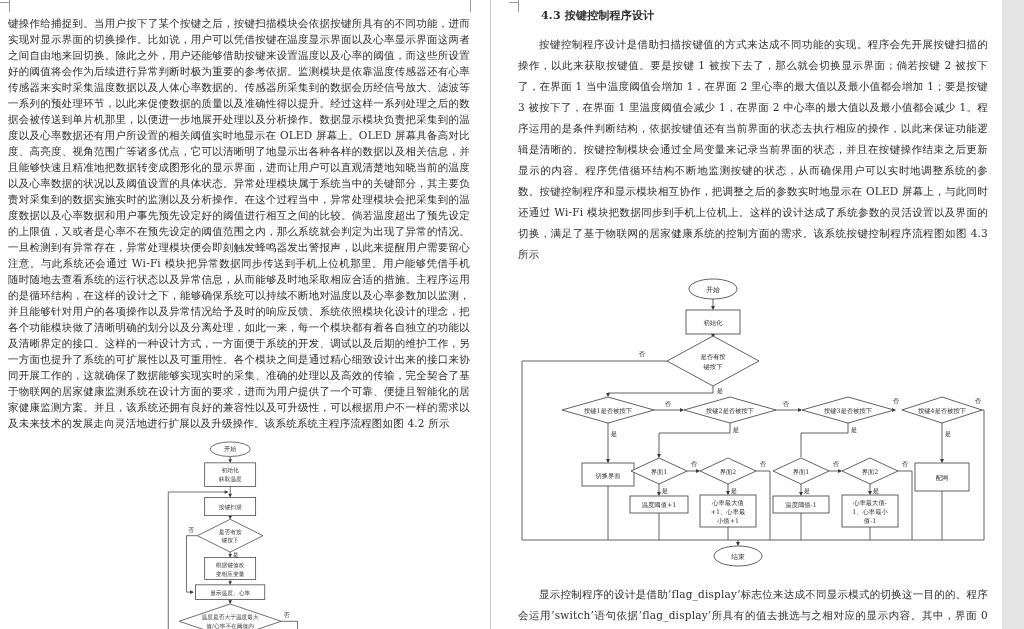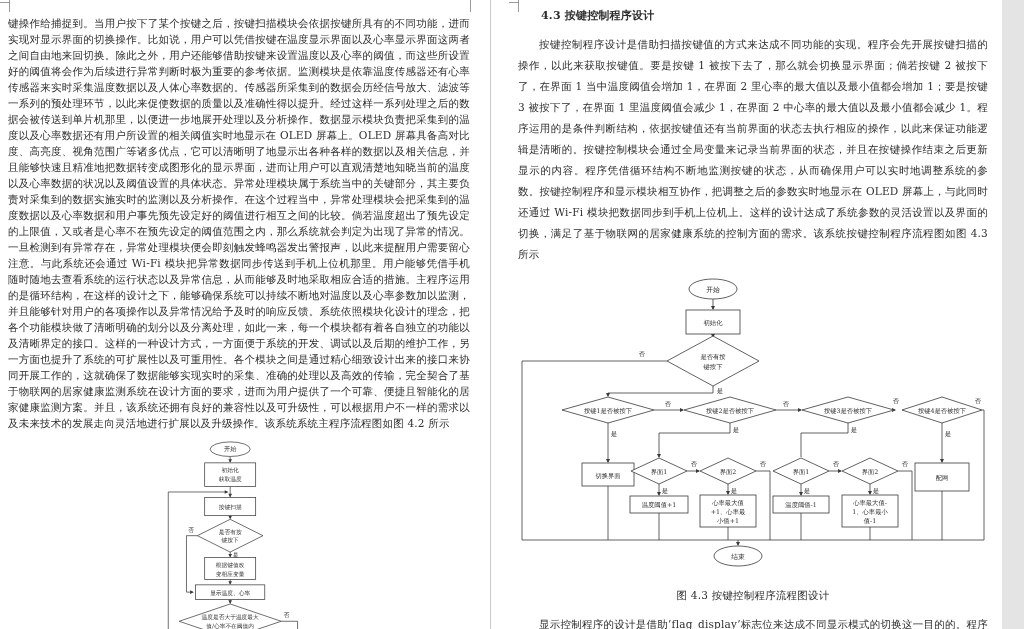--- a/index.html
+++ b/index.html
@@ -302,17 +302,16 @@
           <rect class="shape" x="397" y="188" width="54" height="28"></rect>
           <text x="424" y="205">配网</text>
         </g>
         <g>
           <ellipse class="shape" cx="220" cy="281" rx="24" ry="10"></ellipse>
           <text class="term" x="220" y="283.5">结束</text>
         </g>
       </svg>
     </figure>
 
-    <div class="caption">图 4.3  按键控制程序流程图设计</div>
 
     <p class="body-text rp indent"><span>显示控制程序的设计是借助’flag_display’标志位来达成不同显示模式的切换这一目的的。程序会运用’switch’语句依据’flag_display’所具有的值去挑选与之相对应的显示内容。其中，界面 0 会呈现检测所得的温度以及心率，界面 1 则用来显示所设定的温度阈值，界面 2 负责显示设定的心率最大值，而界面 3 是用来显示设定的心率最小值的。程序凭借诸如’</span></p>
   </div>
 </div>
 
 </body></html>

